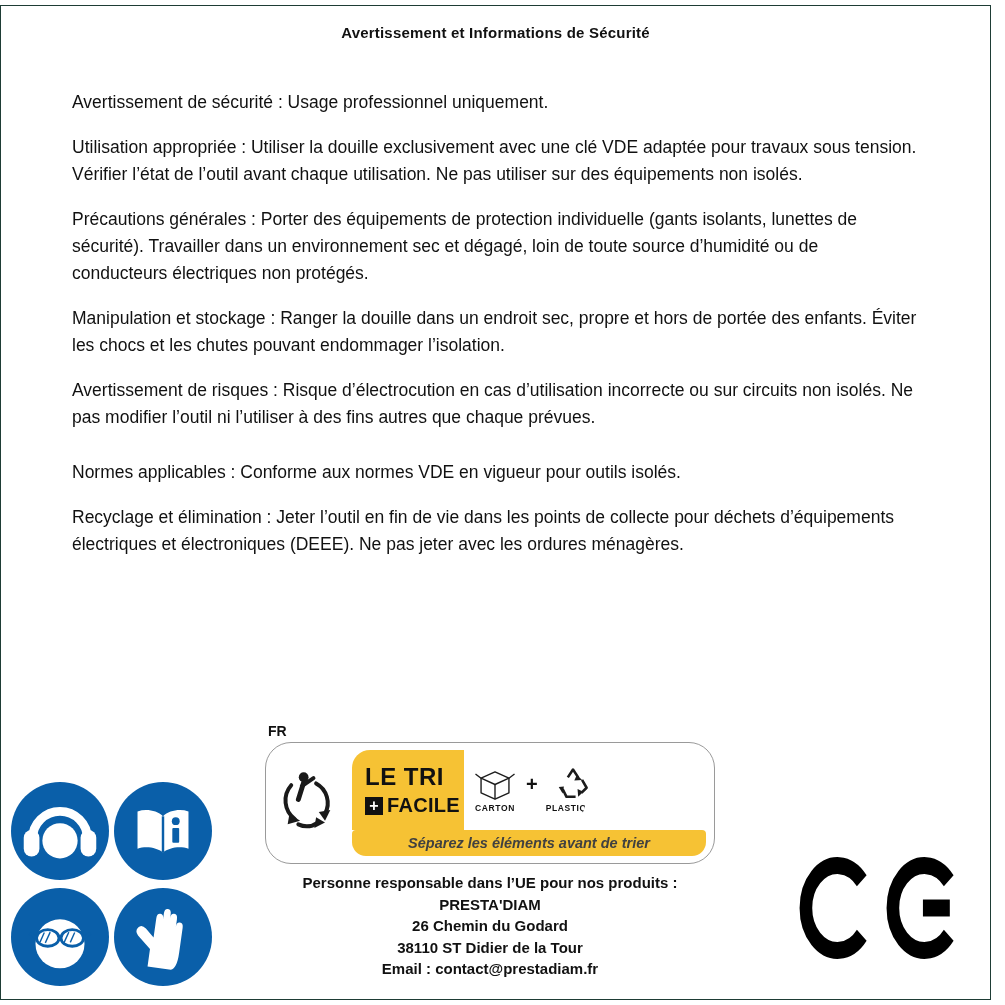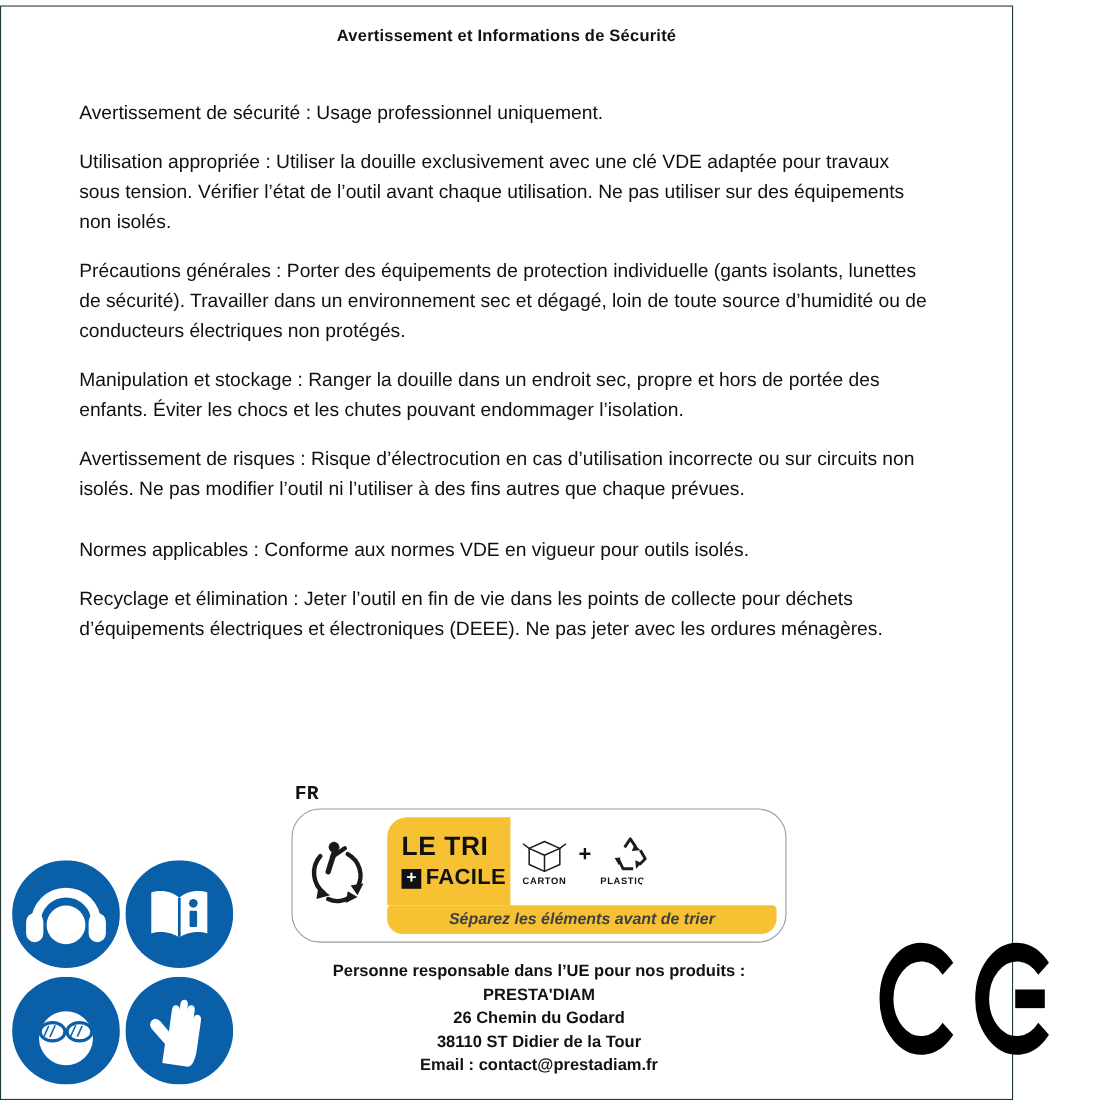--- a/index.html
+++ b/index.html
@@ -3,21 +3,21 @@
 <meta charset="utf-8">
 <style>
   * { box-sizing: border-box; margin: 0; padding: 0; }
   html, body { background: #ffffff; }
   body {
     width: 1005px; height: 1005px;
     font-family: "Liberation Sans", sans-serif;
     color: #111111;
     position: relative; overflow: hidden;
   }
-  .page { position: relative; width: 921px; height: 1005px; background: #fff; }
+  .page { position: relative; width: 991px; height: 1005px; background: #fff; }
   .frame {
     position: absolute; left: 0; right: 0; top: 5px; bottom: 5px;
     border: 1px solid var(--frame, #1e3c35);
     pointer-events: none;
   }
   .title {
     text-align: center; padding-top: 24px;
     font-size: 15px; font-weight: bold; letter-spacing: 0.2px;
   }
   .content {
@@ -31,21 +31,21 @@
   .icon-grid {
     position: absolute; left: 11px; top: 782px;
     display: grid; grid-template-columns: 98px 98px;
     column-gap: 5px; row-gap: 8px;
   }
   .m-icon { width: 98px; height: 98px; color: var(--blue, #0a5fa9); }
   .m-icon svg { width: 100%; height: 100%; display: block; }
 
   
   .triman-wrap { position: absolute; left: 265px; top: 712px; width: 450px; }
-  .fr-label { font-size: 18px; font-weight: bold; margin: 0 0 3px 3px; font-family: Liberation Mono, monospace; }
+  .fr-label { font-size: 14px; font-weight: bold; margin: 11px 0 3px 3px; }
   .triman-box {
     height: 122px; background: #fff;
     border: 1.5px solid #9a9a9a; border-radius: 26px;
     display: flex; overflow: hidden;
   }
   .triman-logo-zone { width: 86px; display: flex; align-items: center; justify-content: center; }
   .triman-logo-zone svg { width: 64px; height: 70px; }
   .triman-content { flex: 1; display: flex; flex-direction: column; padding: 7px 8px 7px 0; }
   .row1 { position: relative; flex: 1; }
   .letri {

